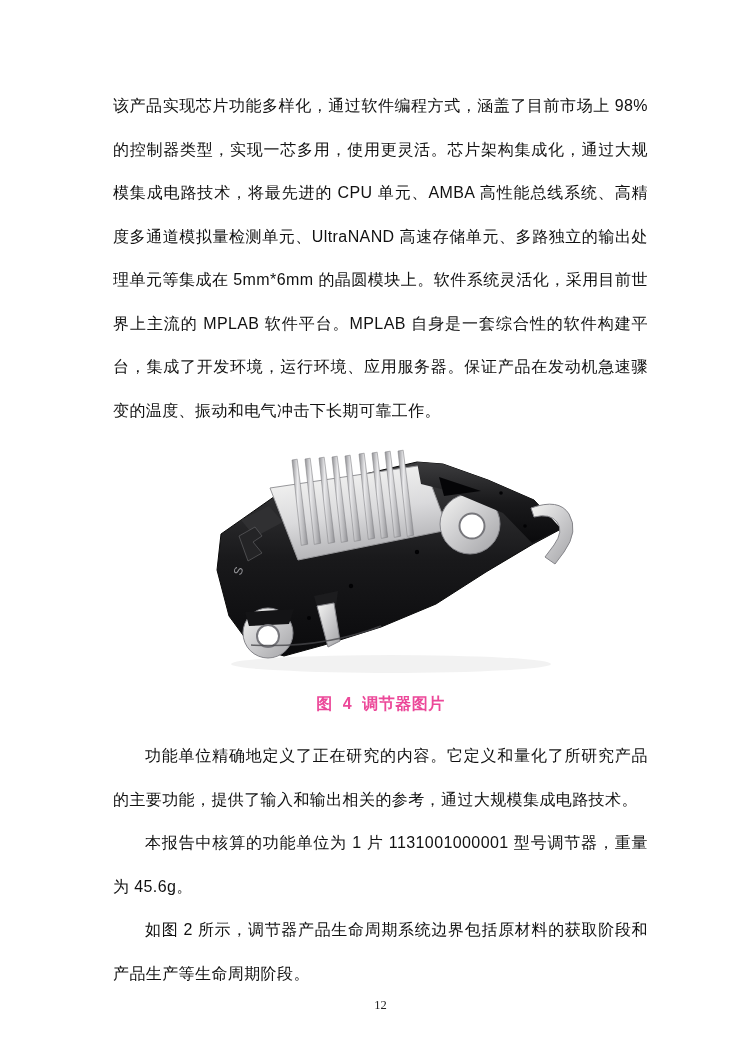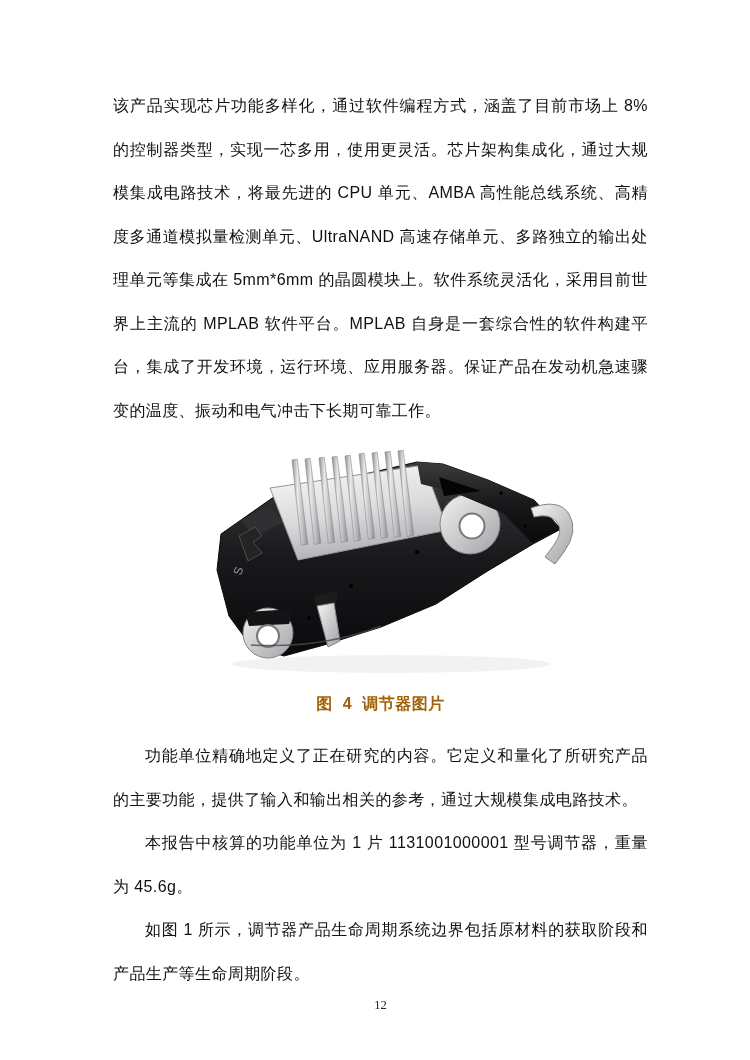--- a/index.html
+++ b/index.html
@@ -36,21 +36,21 @@
   }
   .figure-wrap svg { display: block; }
   .caption {
     margin: 6px 0 0 0;
     font-size: 16px;
     font-weight: bold;
     line-height: 24px;
     text-align: center;
     word-spacing: 5px;
     letter-spacing: 0.5px;
-    color: #a16207;
+    color: #ec4899;
   }
   .p2 { margin-top: 18px; }
   .p3 { margin-top: 0; }
   .section-heading {
     font-size: 16.5px;
     font-weight: bold;
     line-height: 43.5px;
     margin: 0;
     letter-spacing: 0.3px;
     color: #111;
@@ -63,21 +63,21 @@
     font-size: 12.5px;
     line-height: 16px;
     color: #222;
   }
 </style>
 </head>
 <body>
 
 <div class="page">
 
-  <p class="body-text p1">该产品实现芯片功能多样化，通过软件编程方式，涵盖了目前市场上 8%的控制器类型，实现一芯多用，使用更灵活。芯片架构集成化，通过大规模集成电路技术，将最先进的 CPU 单元、AMBA 高性能总线系统、高精度多通道模拟量检测单元、UltraNAND 高速存储单元、多路独立的输出处理单元等集成在 5mm*6mm 的晶圆模块上。软件系统灵活化，采用目前世界上主流的 MPLAB 软件平台。MPLAB 自身是一套综合性的软件构建平台，集成了开发环境，运行环境、应用服务器。保证产品在发动机急速骤变的温度、振动和电气冲击下长期可靠工作。</p>
+  <p class="body-text p1">该产品实现芯片功能多样化，通过软件编程方式，涵盖了目前市场上 98%的控制器类型，实现一芯多用，使用更灵活。芯片架构集成化，通过大规模集成电路技术，将最先进的 CPU 单元、AMBA 高性能总线系统、高精度多通道模拟量检测单元、UltraNAND 高速存储单元、多路独立的输出处理单元等集成在 5mm*6mm 的晶圆模块上。软件系统灵活化，采用目前世界上主流的 MPLAB 软件平台。MPLAB 自身是一套综合性的软件构建平台，集成了开发环境，运行环境、应用服务器。保证产品在发动机急速骤变的温度、振动和电气冲击下长期可靠工作。</p>
 
   <div class="figure-wrap">
     <svg width="400" height="250" viewBox="0 0 400 250" xmlns="http://www.w3.org/2000/svg">
       <defs>
         <linearGradient id="gMetal" x1="0" y1="0" x2="1" y2="1">
           <stop offset="0" stop-color="#f4f4f2"></stop>
           <stop offset="0.45" stop-color="#cfcfd1"></stop>
           <stop offset="1" stop-color="#a3a3a6"></stop>
         </linearGradient>
         <linearGradient id="gFin" x1="0" y1="0" x2="1" y2="0">
@@ -148,17 +148,17 @@
     </svg>
   </div>
 
   <p class="caption">图 4 调节器图片</p>
 
   <p class="body-text indent p2">功能单位精确地定义了正在研究的内容。它定义和量化了所研究产品的主要功能，提供了输入和输出相关的参考，通过大规模集成电路技术。</p>
 
   <p class="body-text indent p3">本报告中核算的功能单位为 1 片 1131001000001 型号调节器，重量为 45.6g。</p>
 
 
-  <p class="body-text indent p4">如图 1 所示，调节器产品生命周期系统边界包括原材料的获取阶段和产品生产等生命周期阶段。</p>
+  <p class="body-text indent p4">如图 2 所示，调节器产品生命周期系统边界包括原材料的获取阶段和产品生产等生命周期阶段。</p>
 
   <div class="page-number">12</div>
 
 </div>
 
 </body></html>

